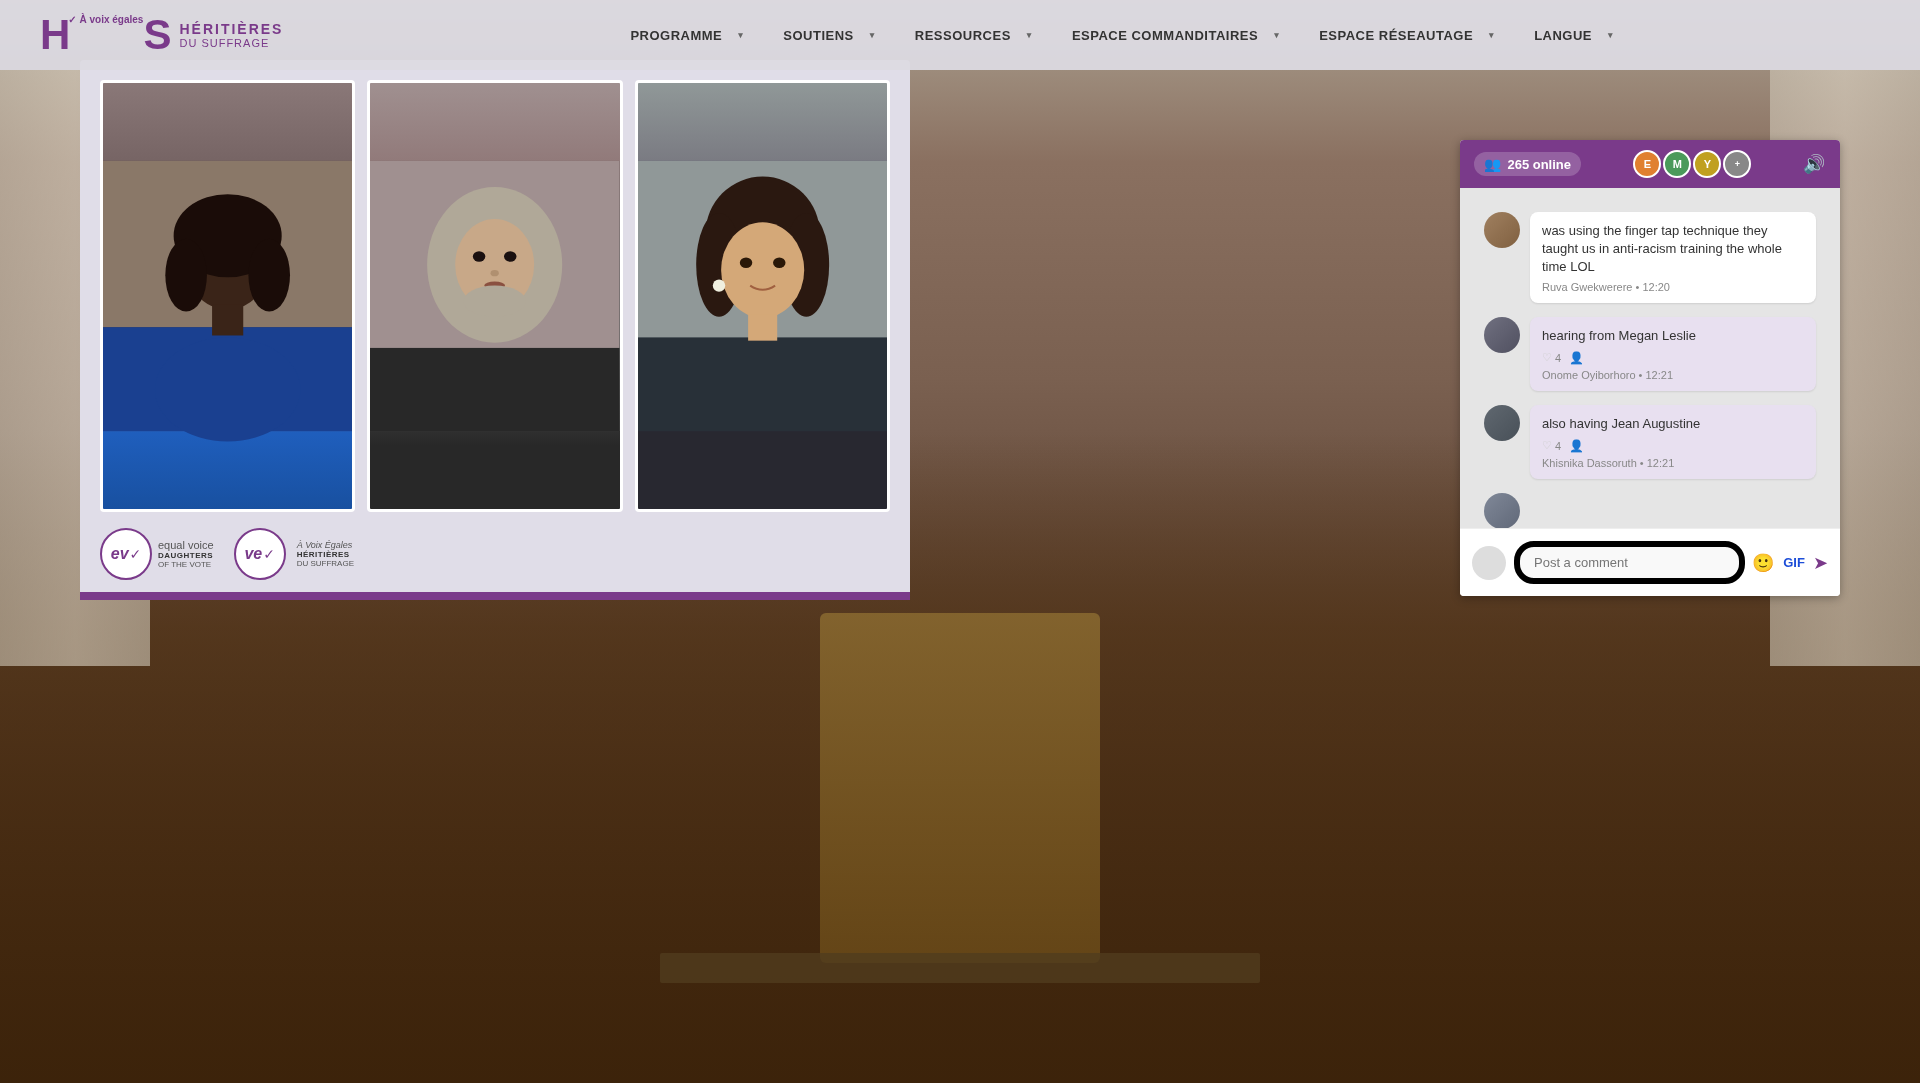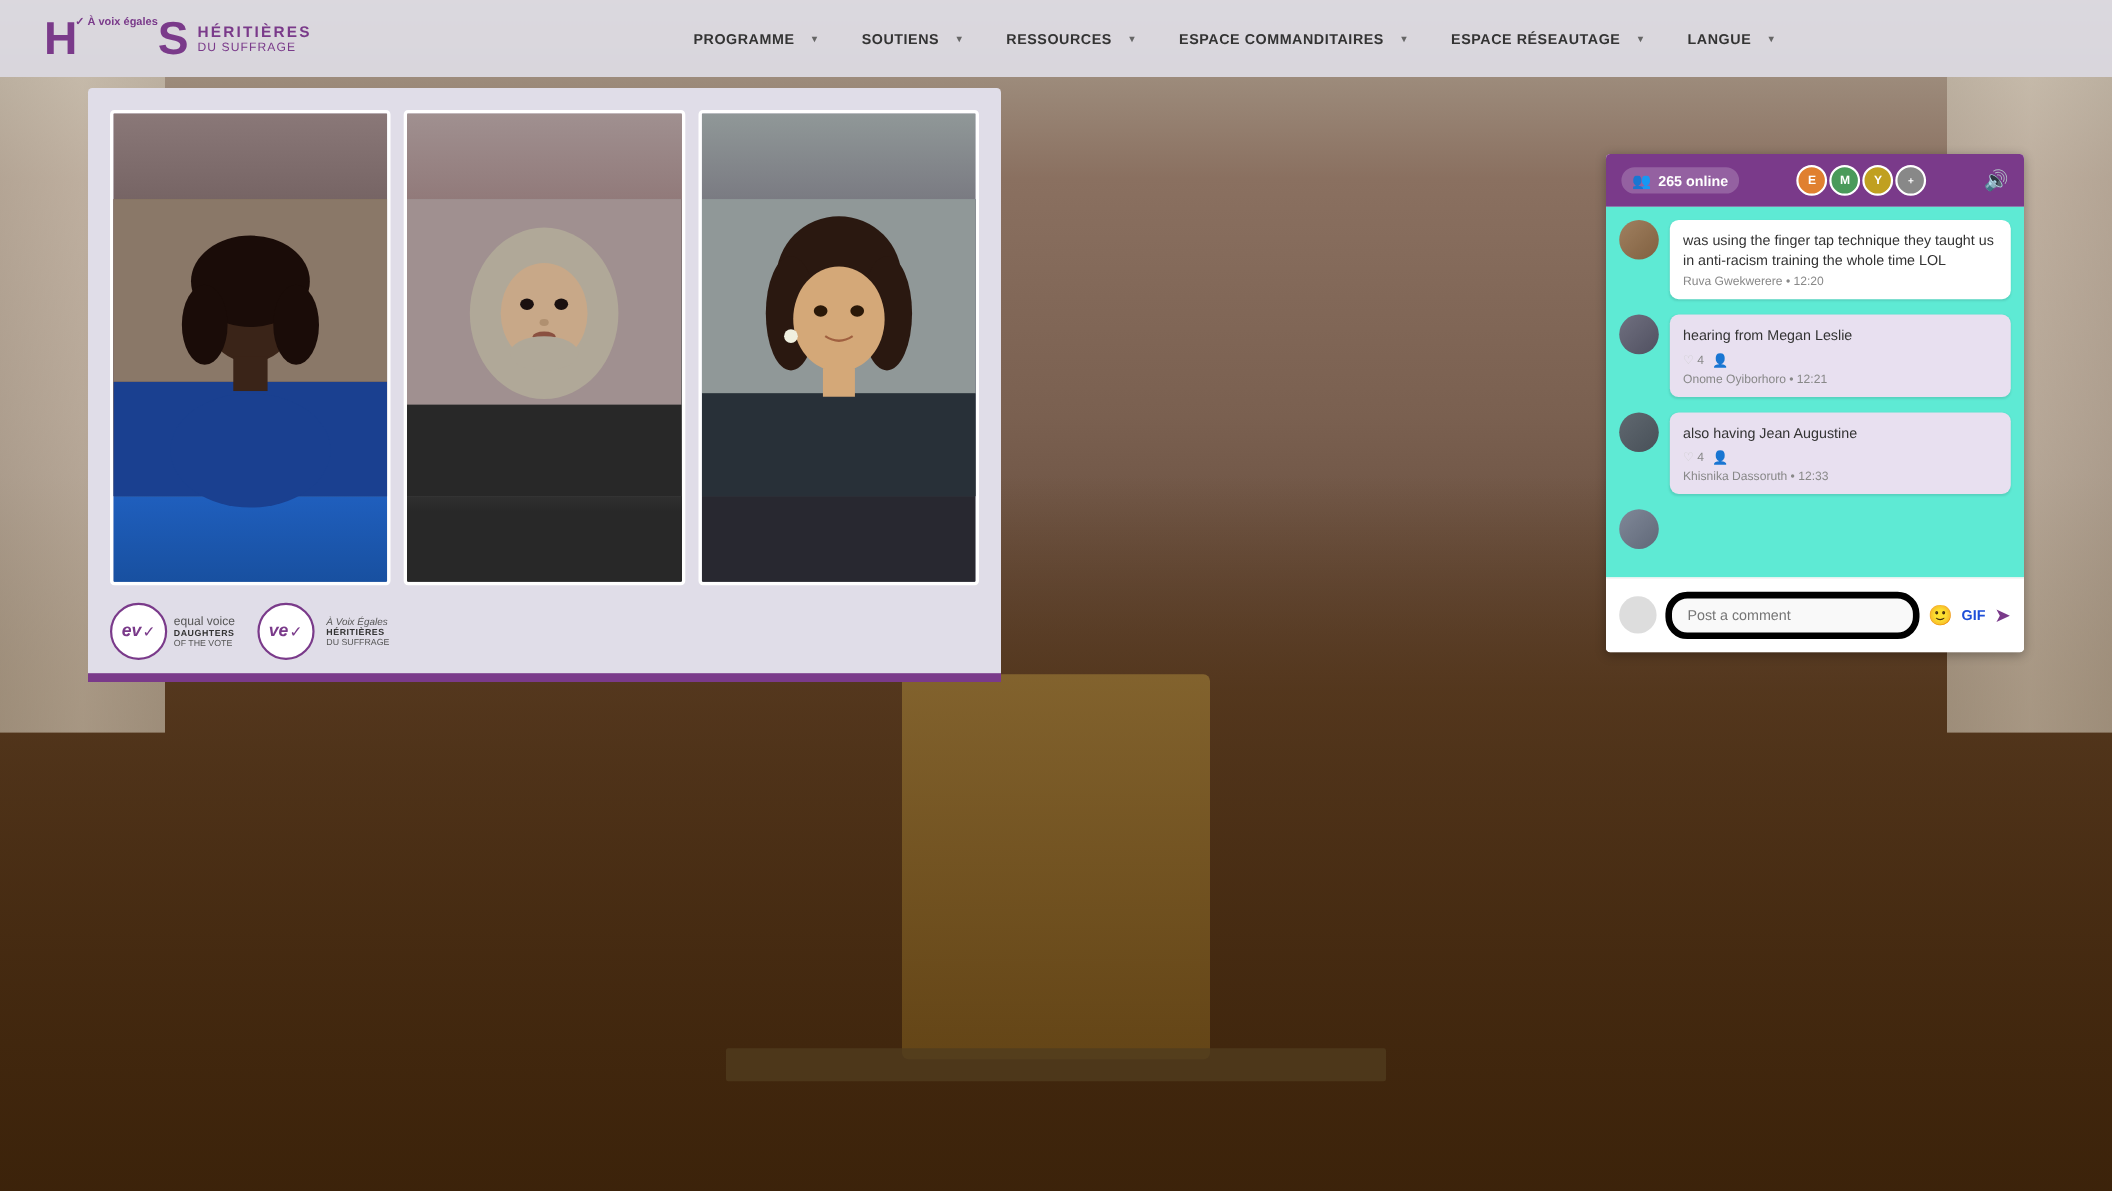--- a/index.html
+++ b/index.html
@@ -43,21 +43,21 @@
       display: flex; align-items: center; gap: 16px; text-transform: uppercase;
       letter-spacing: 0.5px;
     }
 
     .nav-arrow {
       font-size: 9px; color: #666;
     }
 
     
     .video-panel {
-      position: absolute; top: 80px; left: 80px;
+      position: absolute; top: 60px; left: 80px;
       width: 830px; height: 540px;
       background: #e0dde8;
       border-radius: 4px;
       padding: 20px;
       display: flex; flex-direction: column;
     }
 
     .video-grid {
       display: flex; gap: 12px; flex: 1;
     }
@@ -138,22 +138,22 @@
     .avatar-e { background: #e08030; }
     .avatar-m { background: #4a9a5a; }
     .avatar-y { background: #c0a020; }
     .avatar-plus { background: #888; font-size: 9px; }
 
     .sound-icon {
       color: white; font-size: 18px; cursor: pointer;
     }
 
     .chat-messages {
-      padding: 12px;
-      background: #5eead4;
+      padding: 24px;
+      background: #e5e5e5;
       min-height: 300px;
       max-height: 340px;
       overflow-y: auto;
     }
 
     .chat-message {
       display: flex; gap: 10px; margin-bottom: 14px;
     }
 
     .chat-avatar {
@@ -427,21 +427,21 @@
       <div class="chat-avatar chat-avatar-3"></div>
       <div class="chat-bubble highlighted">
         <div class="chat-text">also having Jean Augustine</div>
         <div class="chat-reactions">
           <span class="reaction">
             <span class="heart-icon">♡</span>
             <span>4</span>
           </span>
           <span style="color:#999;font-size:12px;">👤</span>
         </div>
-        <div class="chat-meta">Khisnika Dassoruth • 12:33</div>
+        <div class="chat-meta">Khisnika Dassoruth • 12:21</div>
       </div>
     </div>
 
     <div class="chat-message">
       <div class="chat-avatar chat-avatar-4"></div>
     </div>
 
   </div>
 
   <div class="chat-input-area">

